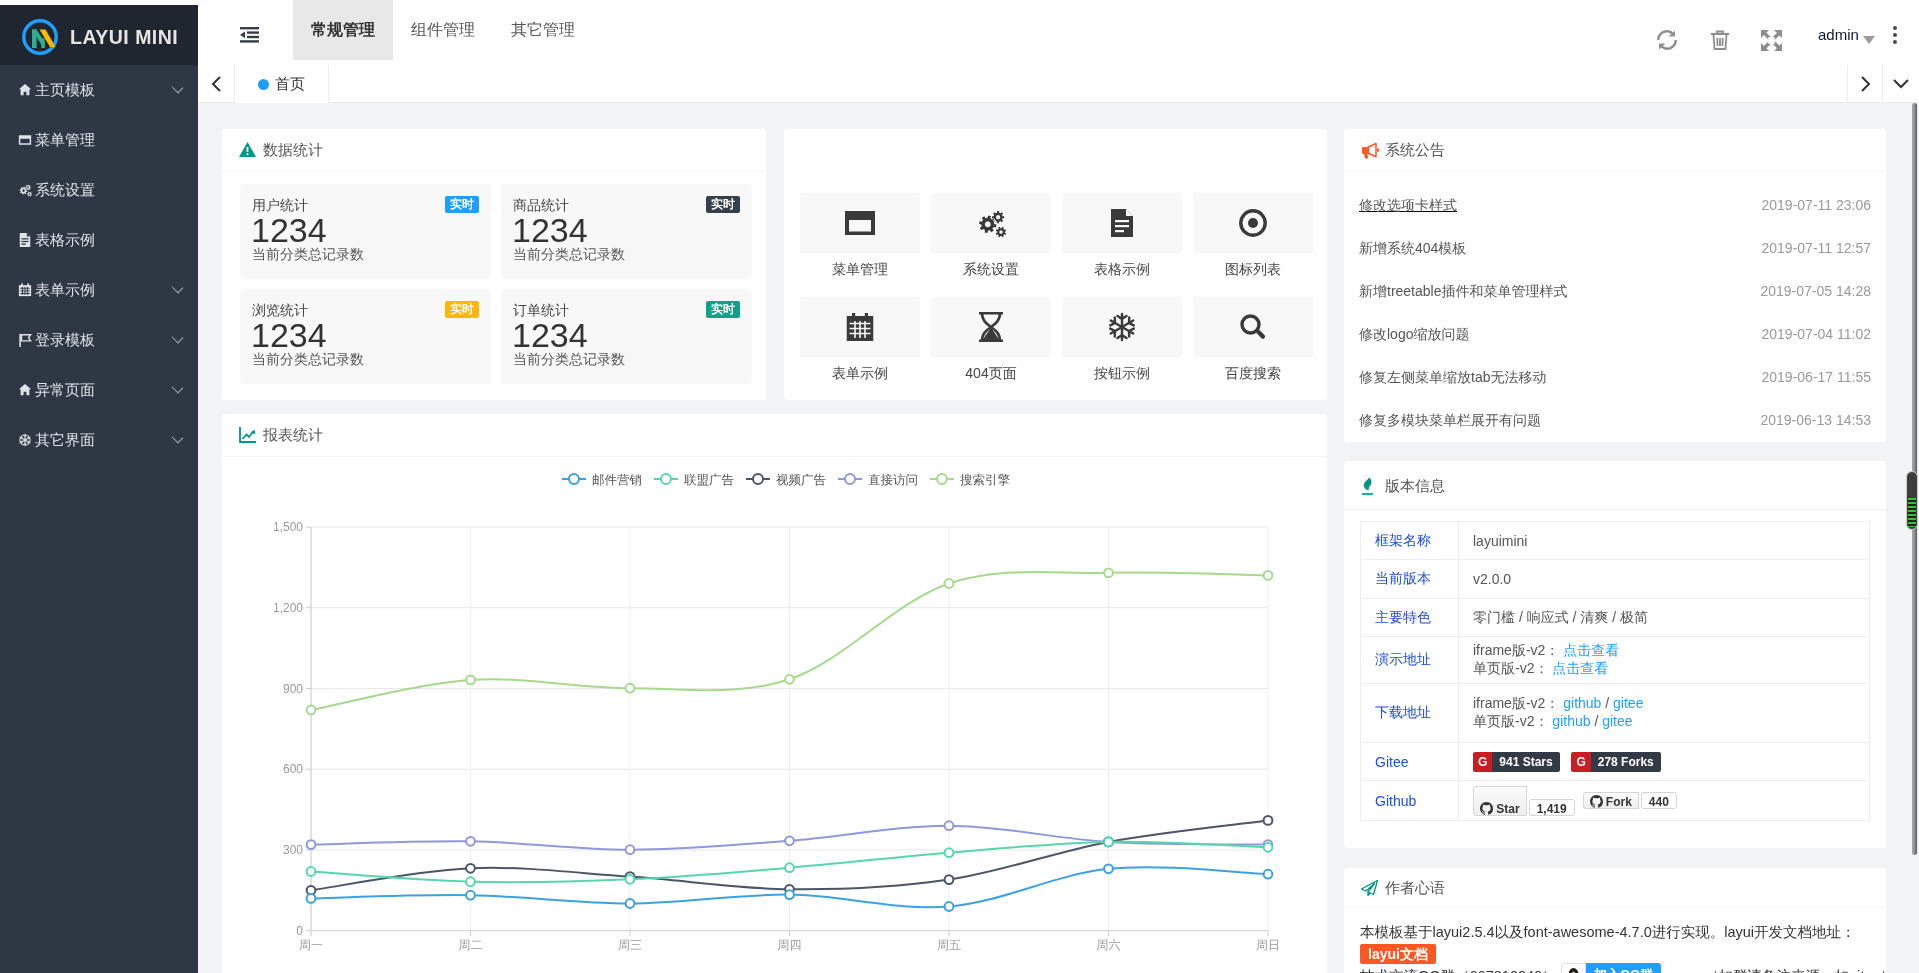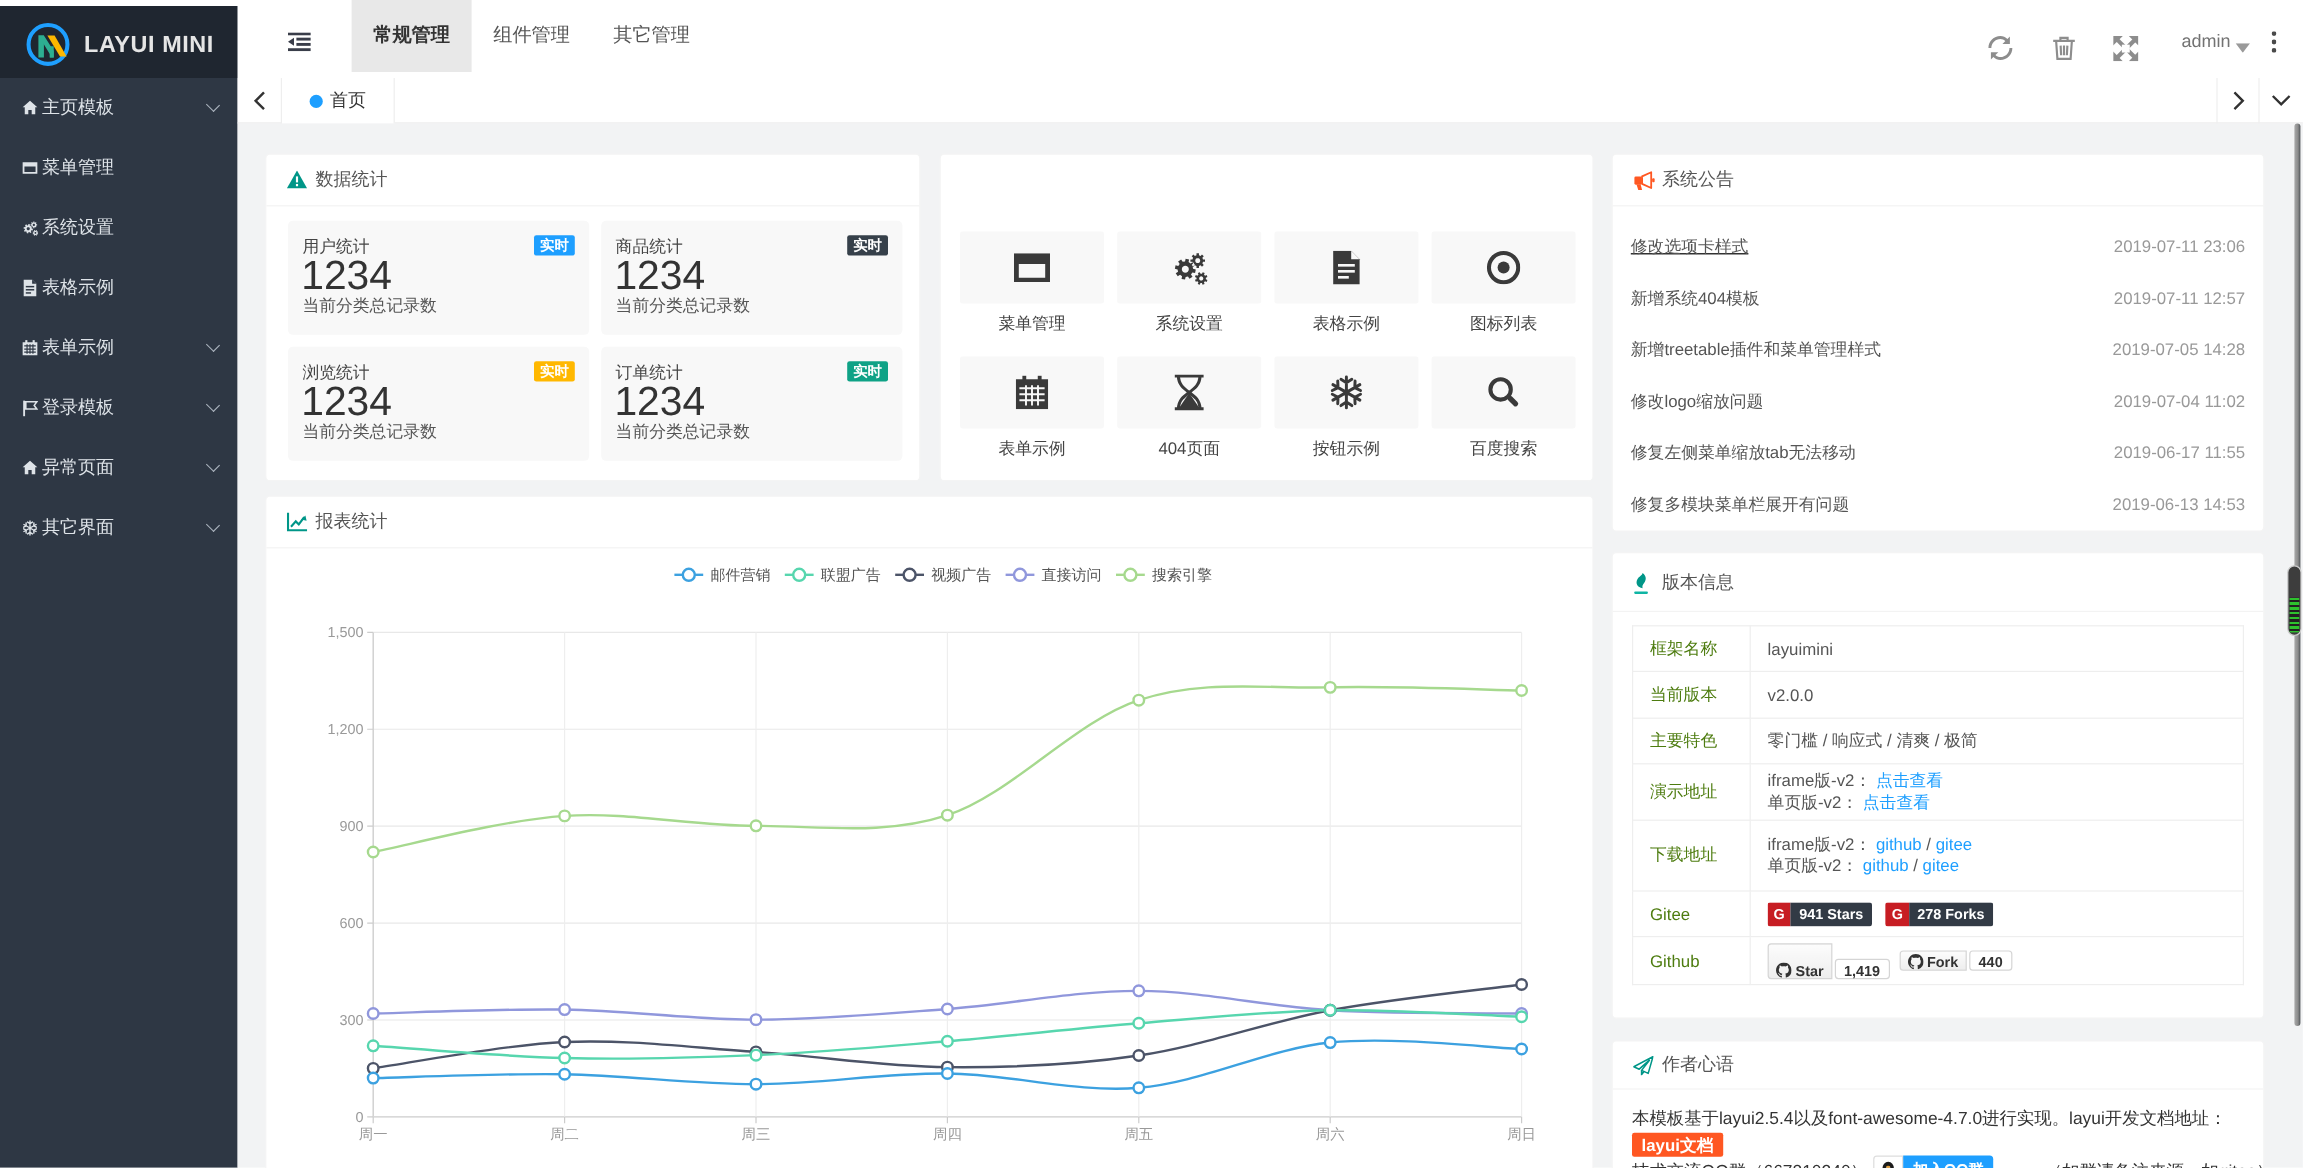--- a/index.html
+++ b/index.html
@@ -48,21 +48,21 @@
 .qlab { position:absolute; width:120px; text-align:center; font-size:14px; color:#444; }
 
 
 .arow { position:absolute; left:15px; right:15px; height:43px; line-height:43px; font-size:14px; }
 .arow .at { color:#555; }
 .arow .ad { position:absolute; right:0; top:0; color:#999; }
 
 
 .vtab { position:absolute; left:16px; top:60px; width:510px; border-collapse:collapse; }
 .vtab td { border:1px solid #eee; font-size:14px; color:#555; padding:2px 14px; }
-.vtab td.k { width:98px; color:#4d7c0f; white-space:nowrap; }
+.vtab td.k { width:98px; color:#1d4ed8; white-space:nowrap; }
 a.lnk { color:#1e9fff; text-decoration:none; }
 
 
 #sbline { left:1912px; top:103px; width:5px; height:752px; border-radius:3px;
   background:linear-gradient(to right,#a9a9a9,#8b8b8b 60%,#4e5256); }
 #sbpill { left:1906px; top:471px; width:12px; height:59px; border-radius:6px;
   background:#3d3d3d; border:1px solid #cfcfcf; overflow:hidden; }
 #sbpill .stripes { position:absolute; left:1px; right:1px; top:26px; bottom:2px;
   background:repeating-linear-gradient(to bottom,#2ec22e 0 2px,#222 2px 4px); }
 </style>
@@ -175,21 +175,21 @@
       <polygon points="0,0 8,0 0,8"></polygon>
         <polygon points="13,0 21,0 21,8"></polygon>
       <polygon points="0,13 0,21 8,21"></polygon>
         <polygon points="21,13 21,21 13,21"></polygon>
       <rect x="9" y="-1" width="3.4" height="23" transform="rotate(45 10.5 10.5)"></rect>
       <rect x="9" y="-1" width="3.4" height="23" transform="rotate(-45 10.5 10.5)"></rect>
     </g>
     <rect x="7.2" y="7.2" width="6.6" height="6.6" fill="#fff"></rect>
   </svg>
 </div>
-<div class="hicon" style="left:1818px;top:5px;font-size:15px;color:#737373;line-height:60px;">admin</div>
+<div class="hicon" style="left:1818px;top:5px;font-size:15px;color:#0f172a;line-height:60px;">admin</div>
 <div class="hicon" style="left:1863px;top:5px;">
   <svg width="12" height="8" viewBox="0 0 12 8" style="position:absolute;top:31px;">
       <polygon points="0,0 12,0 6,8" fill="#9a9a9a"></polygon>
     </svg>
 </div>
 <div class="hicon" style="left:1893px;top:5px;">
   <svg width="4" height="18" viewBox="0 0 4 18" style="position:absolute;top:21px;">
     <circle cx="2" cy="2" r="2" fill="#4a4a4a"></circle>
       <circle cx="2" cy="9" r="2" fill="#4a4a4a"></circle>
       <circle cx="2" cy="16" r="2" fill="#4a4a4a"></circle>

